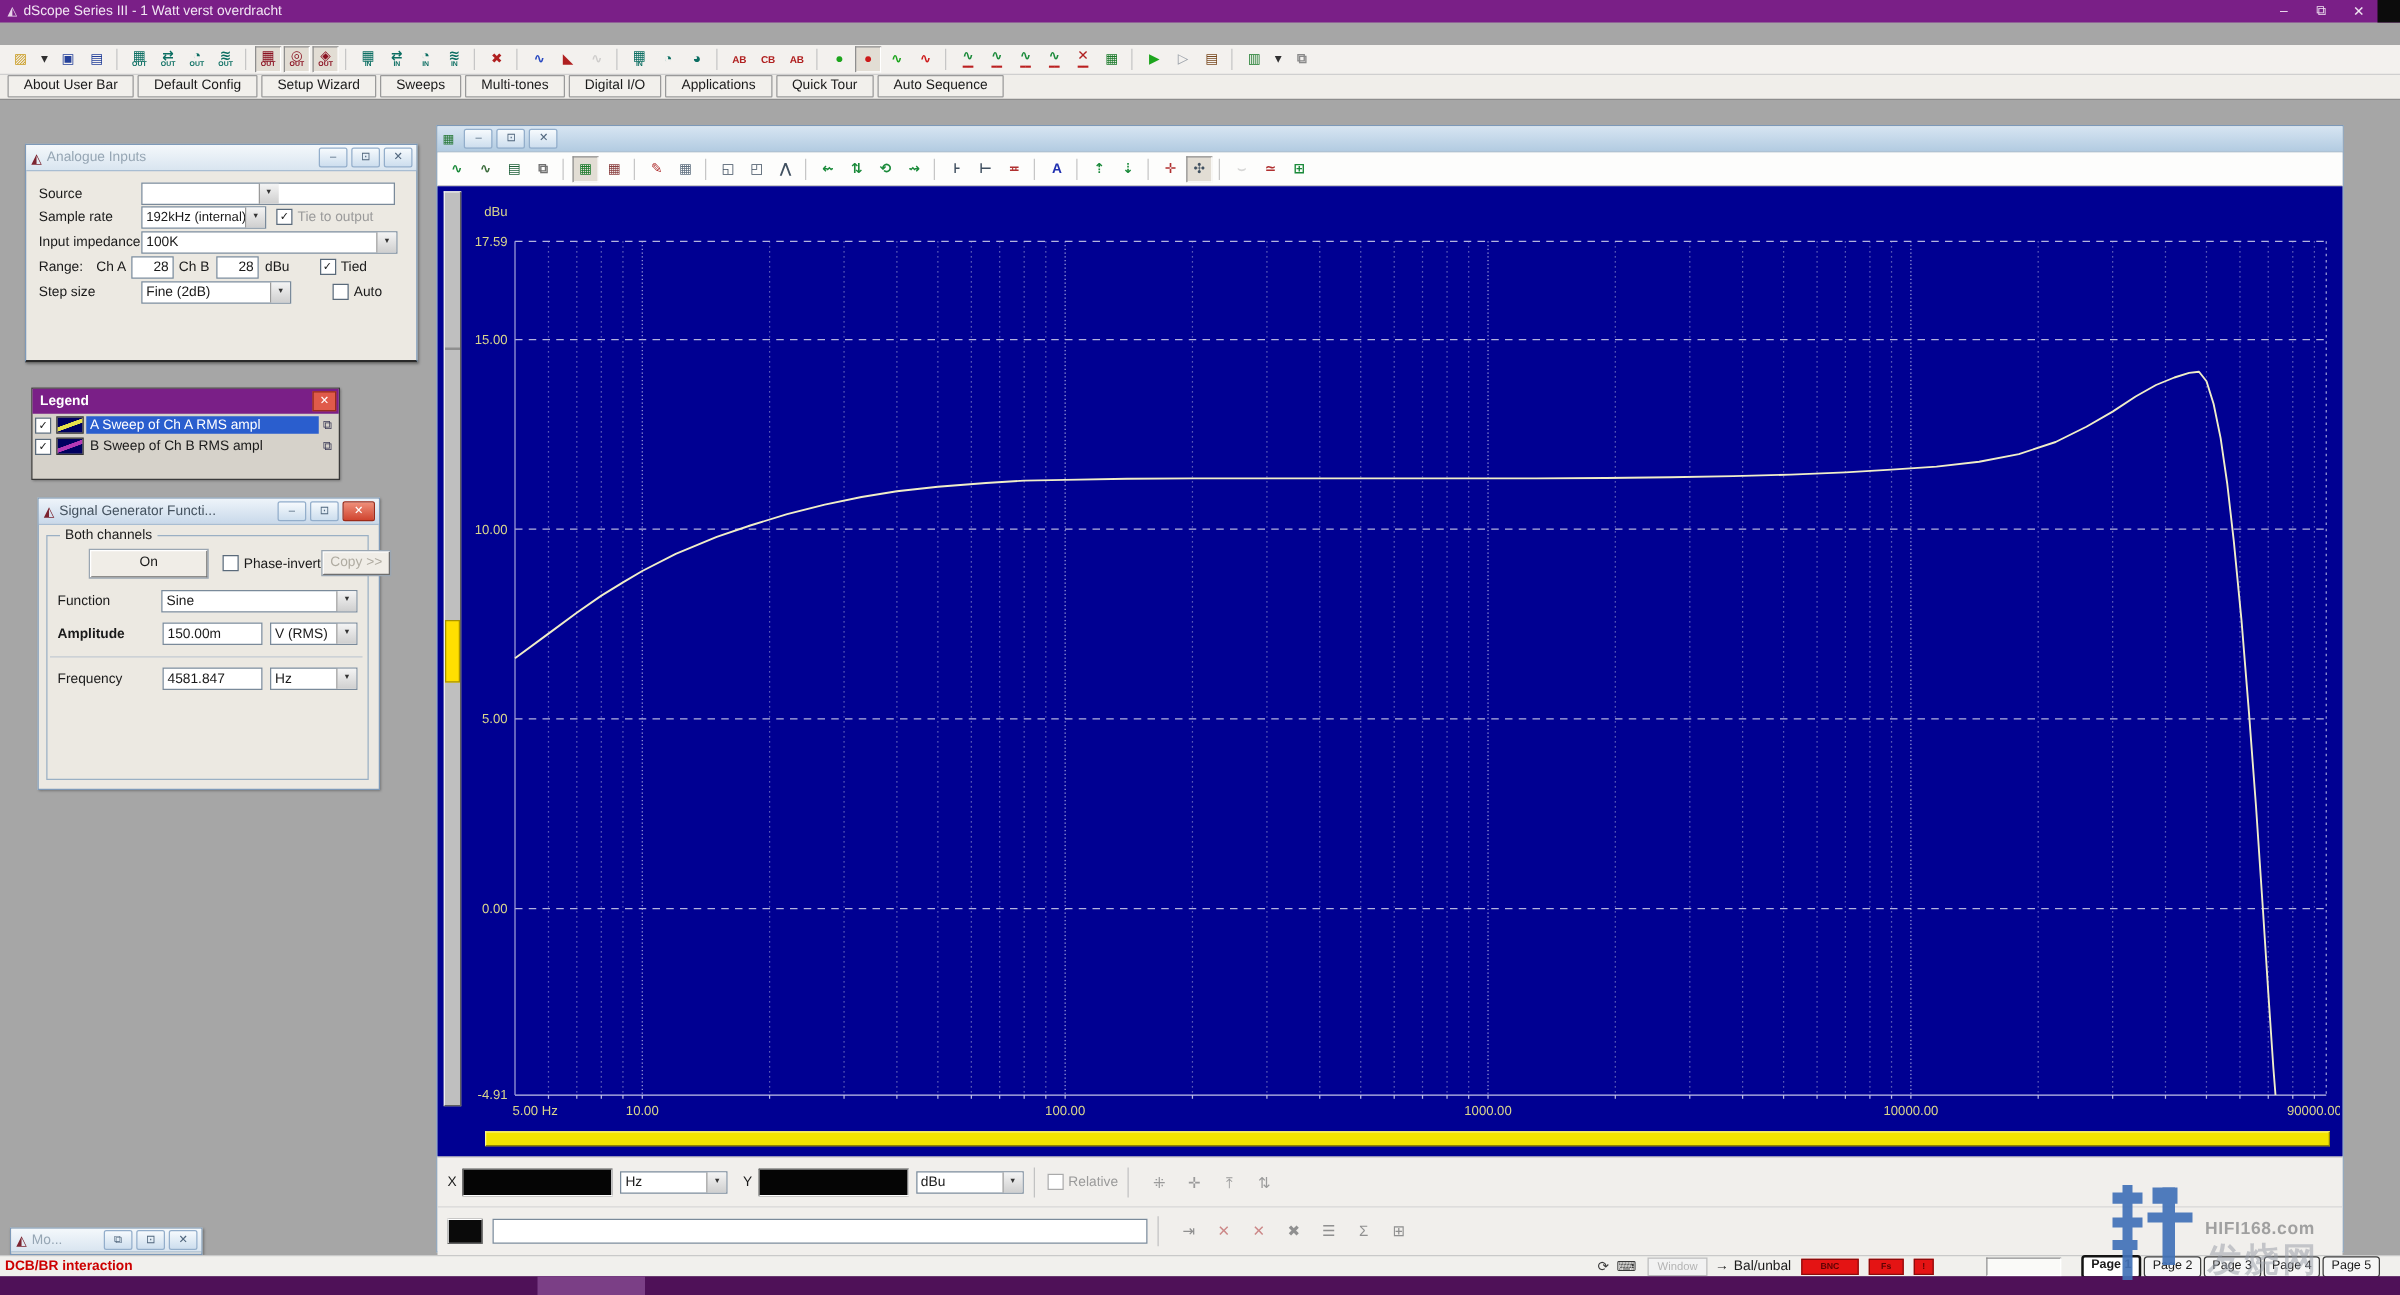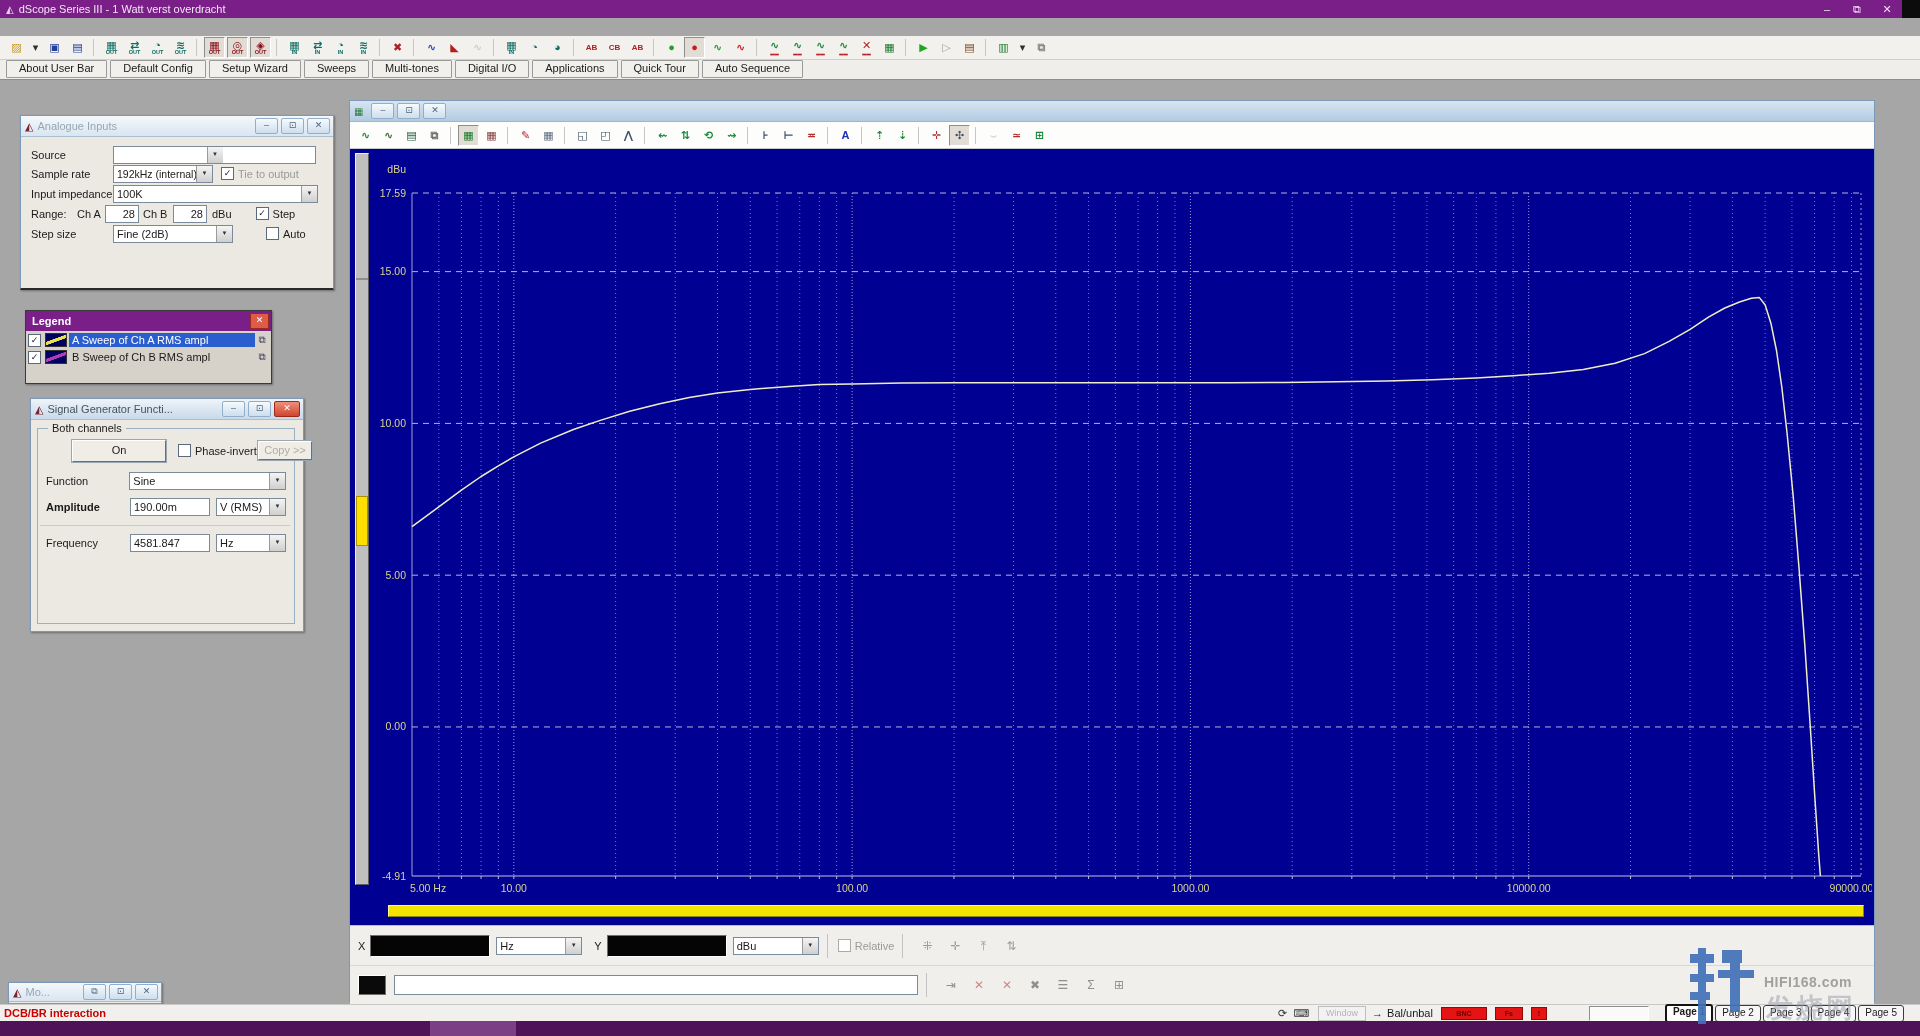--- a/index.html
+++ b/index.html
@@ -345,21 +345,21 @@
           <span class="lbl" style="width:28px;">Ch A</span>
           <div class="inp" style="width:34px;justify-content:flex-end;">
             <span>28</span>
           </div>
           <span class="lbl" style="width:30px;margin-left:4px;">Ch B</span>
           <div class="inp" style="width:34px;justify-content:flex-end;">
             <span>28</span>
           </div>
           <span class="lbl" style="margin-left:5px;">dBu</span>
           <span class="cb" style="margin-left:24px;">✓</span>
-          <span class="lbl">Step</span>
+          <span class="lbl">Tied</span>
         </div>
         <div class="row" style="left:10px;top:87px;width:292px;">
           <span class="lbl" style="width:82px;">Step size</span>
           <div class="dd" style="width:120px;">
             <span class="ddv">Fine (2dB)</span>
             <span class="ddb">▼</span>
           </div>
           <span class="cb" style="margin-left:33px;"></span>
           <span class="lbl">Auto</span>
         </div>
@@ -407,21 +407,21 @@
           <div class="row" style="left:8px;top:42px;width:240px;">
             <span class="lbl" style="width:84px;">Function</span>
             <div class="dd" style="width:158px;">
               <span class="ddv">Sine</span>
               <span class="ddb">▼</span>
             </div>
           </div>
           <div class="row" style="left:8px;top:68px;width:240px;">
             <span class="lbl" style="width:84px;font-weight:bold;">Amplitude</span>
             <div class="inp" style="width:80px;">
-              <span>190.00m</span>
+              <span>150.00m</span>
             </div>
             <div class="dd" style="width:70px;margin-left:6px;">
               <span class="ddv">V (RMS)</span>
               <span class="ddb">▼</span>
             </div>
           </div>
           <div style="position:absolute;left:2px;top:96px;width:250px;border-top:1px solid #c2cad2;"></div>
           <div class="row" style="left:8px;top:104px;width:240px;">
             <span class="lbl" style="width:84px;">Frequency</span>
             <div class="inp" style="width:80px;">

